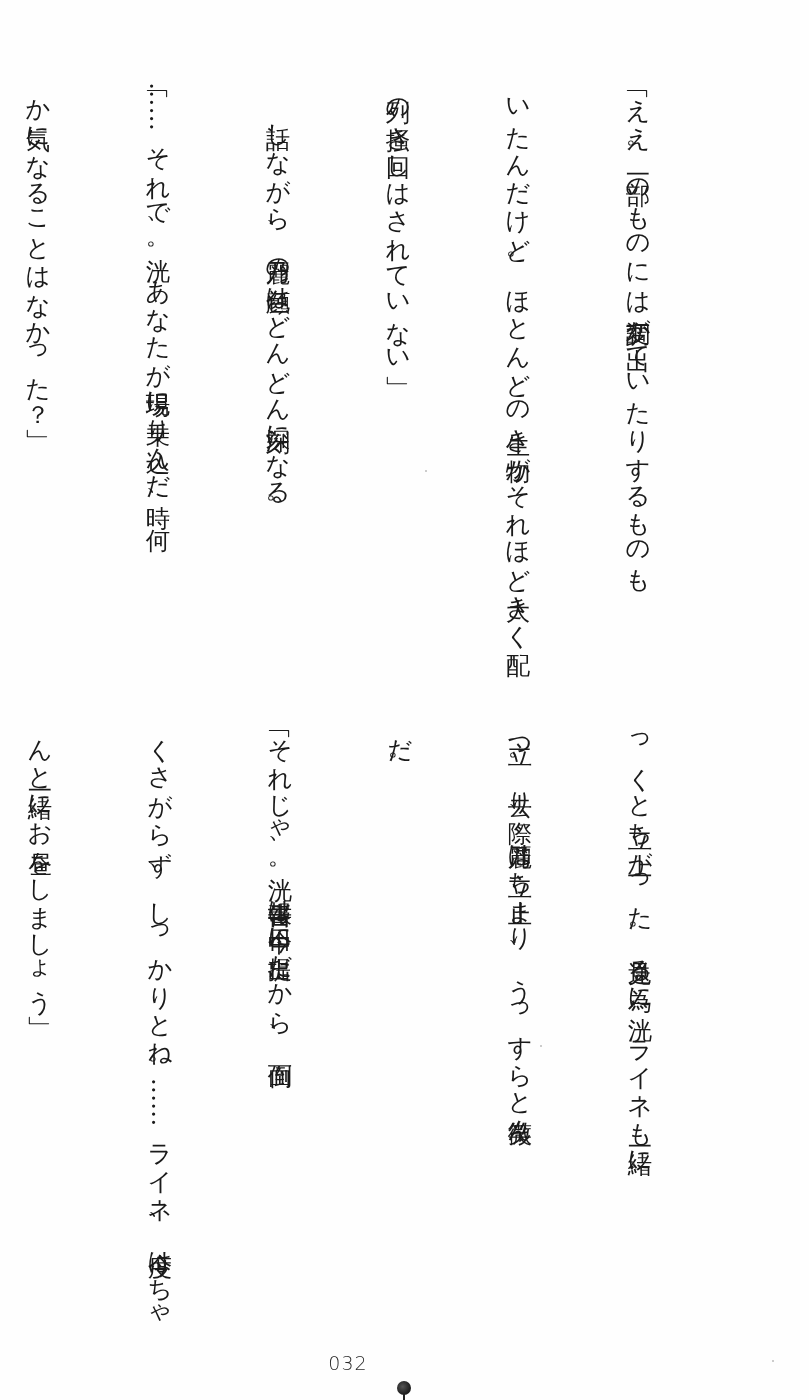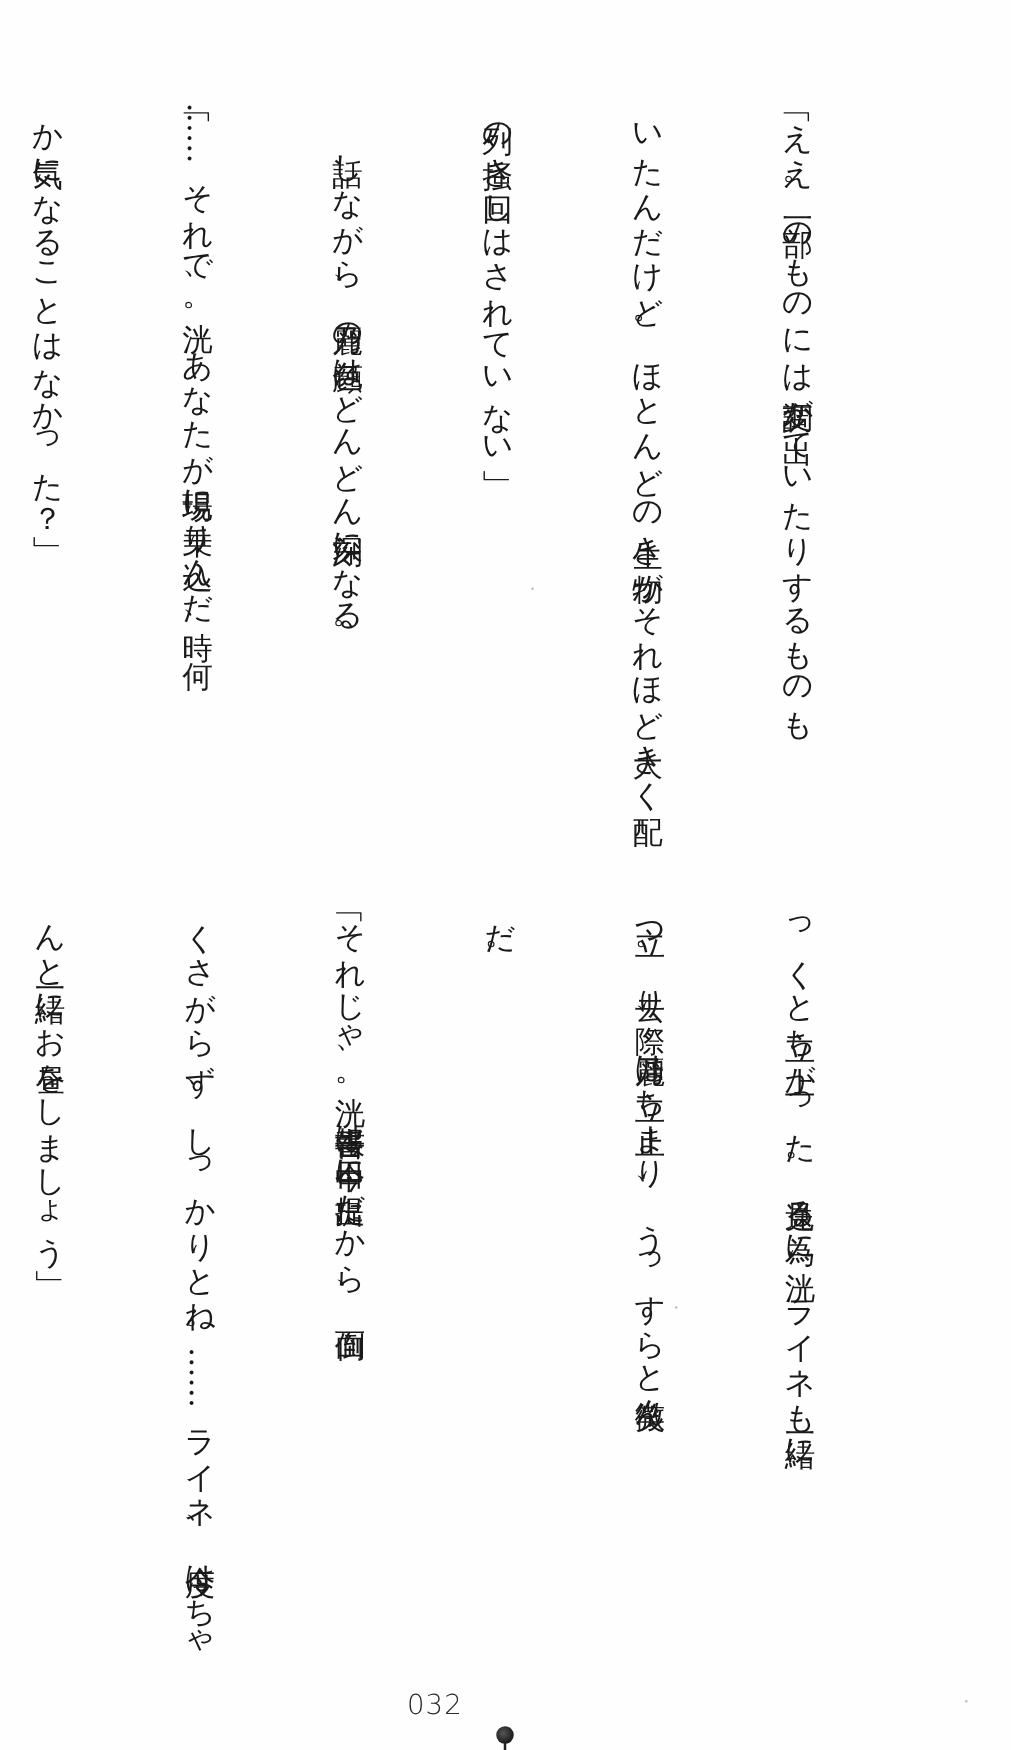--- a/index.html
+++ b/index.html
@@ -47,21 +47,21 @@
     height: 600px;
     width: 40px;
   }
   .page-number {
     position: absolute;
     left: 0;
     width: 696px;
     top: 1352px;
     text-align: center;
     font-family: "DejaVu Sans", "Liberation Sans", sans-serif;
-    font-size: 22px;
+    font-size: 19px;
     letter-spacing: 1px;
     color: #2a2a2a;
     font-weight: 300;
   }
   .page-dot {
     position: absolute;
     left: 397px;
     top: 1381px;
     width: 14px;
     height: 14px;

